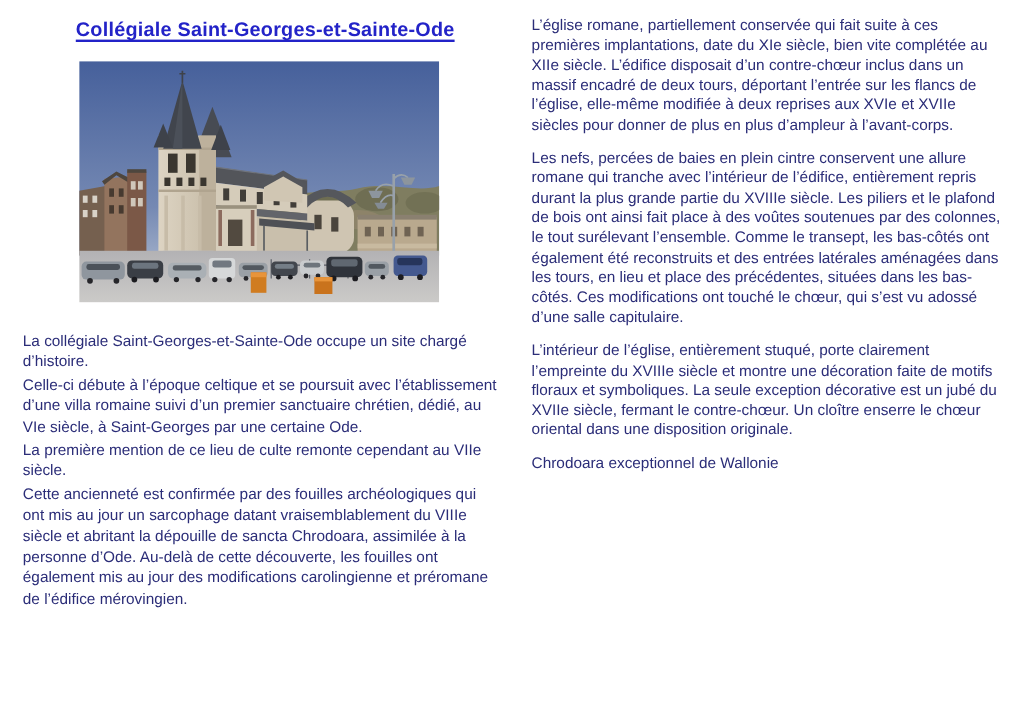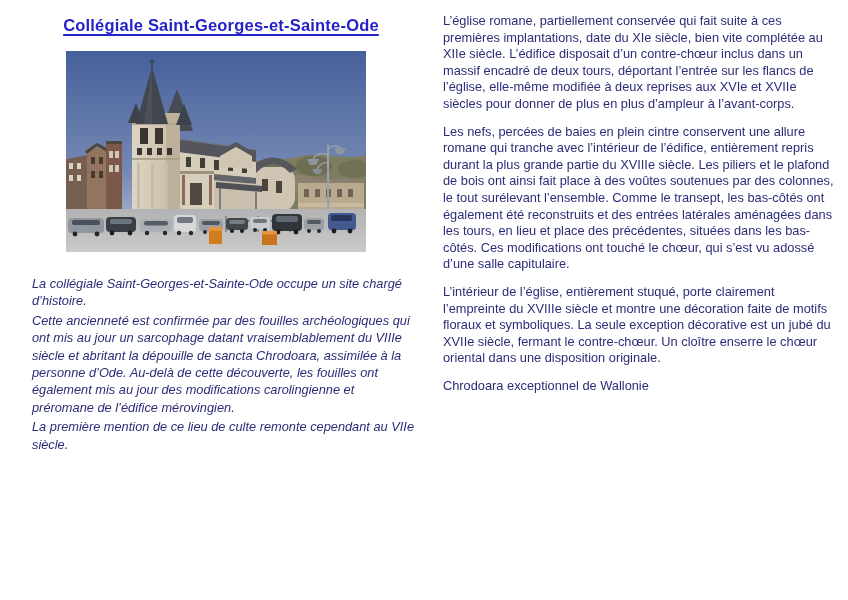--- a/index.html
+++ b/index.html
@@ -22,24 +22,23 @@
     margin-left:10px;
   }
   .page-title span{
     text-decoration:underline;
     text-decoration-thickness:2px;
     text-underline-offset:3px;
   }
   .photo-wrap{width:300px;height:201px;margin:16px auto 0 auto;}
   .left-text{margin:23px 16px 0 18px;}
   .left-text p{
-    margin:0 0 2px 14px;
+    margin:0 0 2px 1px;
     font-size:12.8px;
     line-height:17.4px;
-    font-style:italic;
   }
   .right-col{position:absolute;left:443px;top:13px;width:392px;}
   .right-col p{
     margin:0 0 11px 0;
     font-size:12.8px;
     line-height:16.6px;
   }
   .right-col p.meta{margin-bottom:9px;}
 </style>
 </head>
@@ -257,22 +256,23 @@
         <rect x="143" y="176" width="13" height="17" fill="#d07c20"></rect>
         <rect x="143" y="176" width="13" height="4" fill="#e8943a"></rect>
         <rect x="196" y="180" width="15" height="14" fill="#c9731d"></rect>
         <rect x="196" y="180" width="15" height="3.5" fill="#e8943a"></rect>
       </g>
     </svg>
   </div>
 
   <div class="left-text">
     <p>La collégiale Saint-Georges-et-Sainte-Ode occupe un site chargé d’histoire.</p>
+    <p>Celle-ci débute à l’époque celtique et se poursuit avec l’établissement d’une villa romaine suivi d’un premier sanctuaire chrétien, dédié, au VIe siècle, à Saint-Georges par une certaine Ode.</p>
+    <p>La première mention de ce lieu de culte remonte cependant au VIIe siècle.</p>
     <p>Cette ancienneté est confirmée par des fouilles archéologiques qui ont mis au jour un sarcophage datant vraisemblablement du VIIIe siècle et abritant la dépouille de sancta Chrodoara, assimilée à la personne d’Ode. Au-delà de cette découverte, les fouilles ont également mis au jour des modifications carolingienne et préromane de l’édifice mérovingien.</p>
-    <p>La première mention de ce lieu de culte remonte cependant au VIIe siècle.</p>
   </div>
 </div>
 
 <div class="right-col">
   <p>L’église romane, partiellement conservée qui fait suite à ces premières implantations, date du XIe siècle, bien vite complétée au XIIe siècle. L’édifice disposait d’un contre-chœur inclus dans un massif encadré de deux tours, déportant l’entrée sur les flancs de l’église, elle-même modifiée à deux reprises aux XVIe et XVIIe siècles pour donner de plus en plus d’ampleur à l’avant-corps.</p>
   <p>Les nefs, percées de baies en plein cintre conservent une allure romane qui tranche avec l’intérieur de l’édifice, entièrement repris durant la plus grande partie du XVIIIe siècle.  Les piliers et le plafond de bois ont ainsi fait place à des voûtes soutenues par des colonnes, le tout surélevant l’ensemble. Comme le transept, les bas-côtés ont également été reconstruits et des entrées latérales aménagées dans les tours, en lieu et place des précédentes, situées dans les bas-côtés.  Ces modifications ont touché le chœur, qui s’est vu adossé d’une salle capitulaire.</p>
   <p>L’intérieur de l’église, entièrement stuqué, porte clairement l’empreinte du XVIIIe siècle et montre une décoration faite de motifs floraux et symboliques. La seule exception décorative est un jubé du XVIIe siècle, fermant le contre-chœur. Un cloître enserre le chœur oriental dans une disposition originale.</p>
   <p class="meta">Chrodoara exceptionnel de Wallonie</p>
 </div>
 

